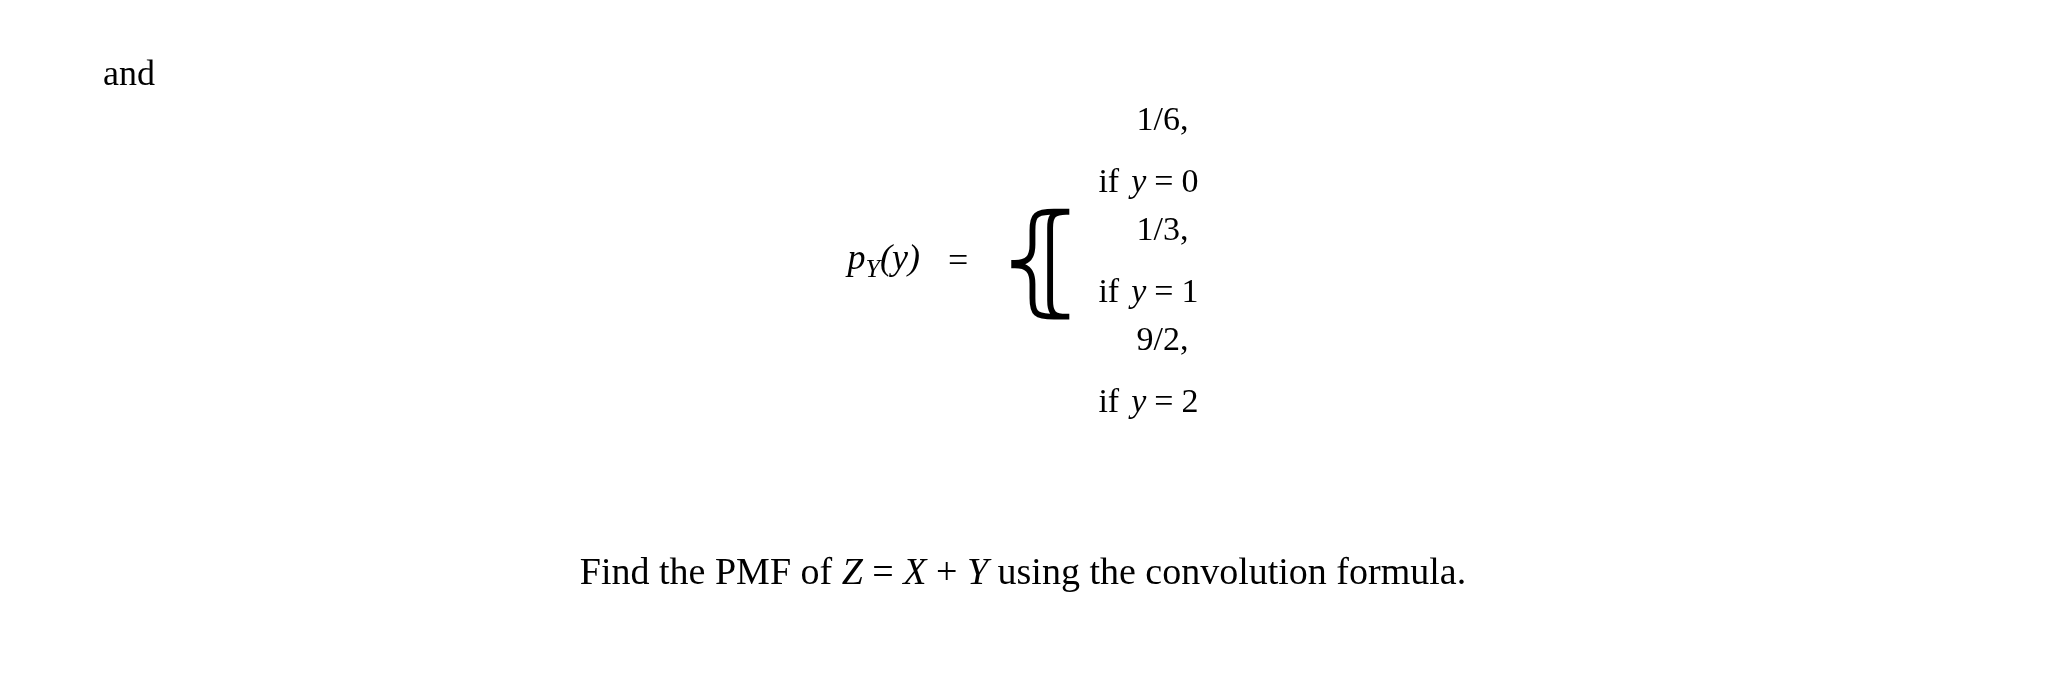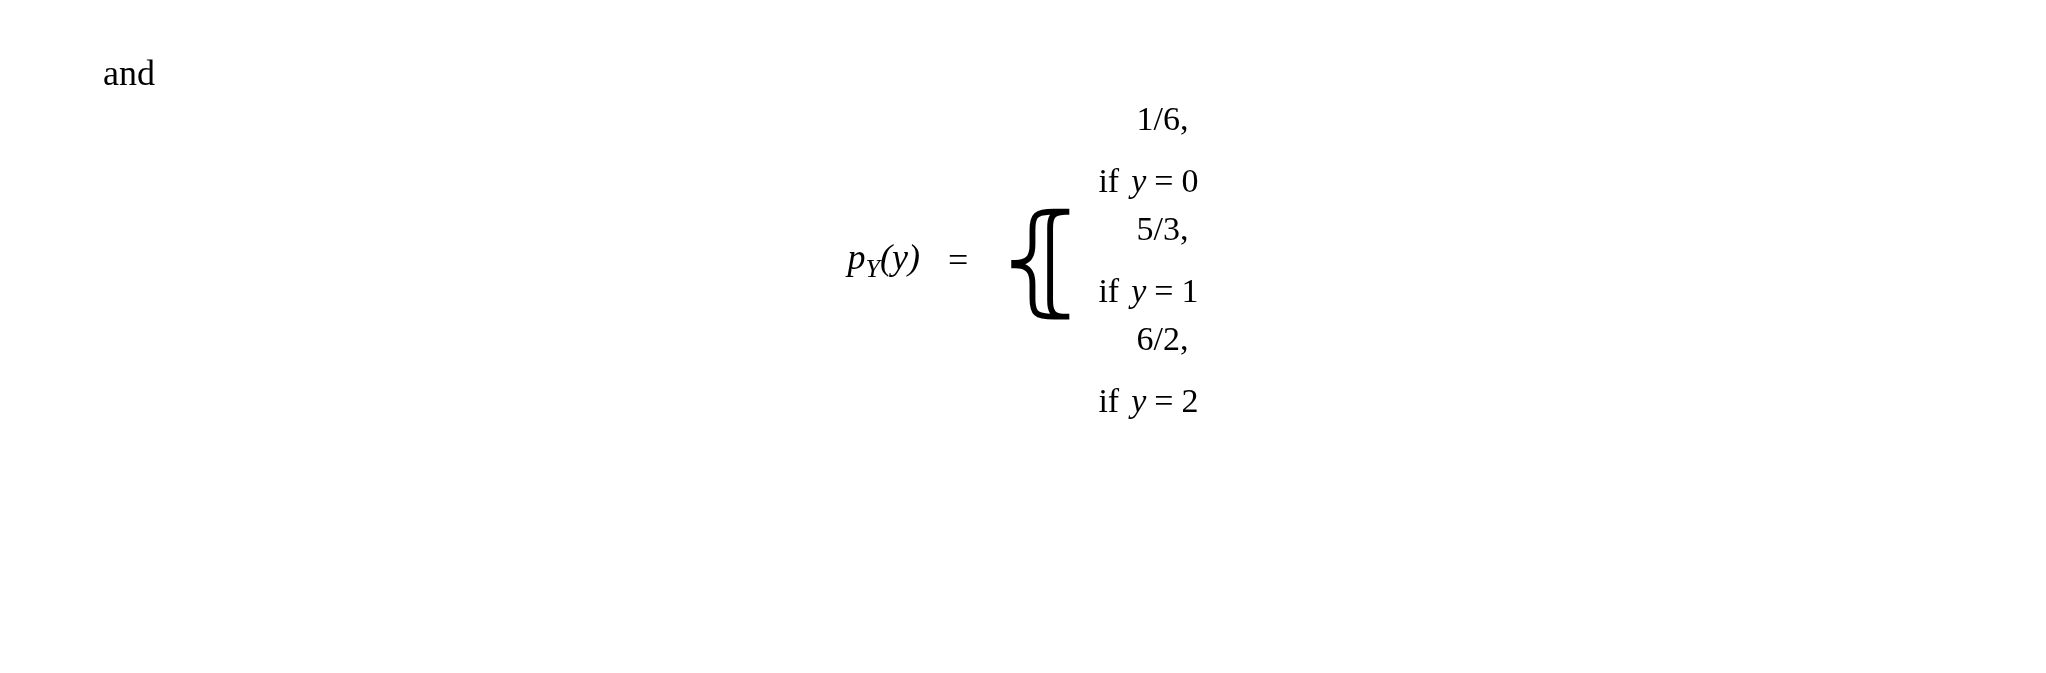--- a/index.html
+++ b/index.html
@@ -163,38 +163,41 @@
             <span class="case-value">1/6,</span>
             <span class="case-condition">
               <span class="if-word">if</span>
               <span class="var">y</span>
               <span class="math-normal">=</span>
               <span class="math-normal">0</span>
             </span>
           </div>
 
           <div class="case-row">
-            <span class="case-value">5/3,</span>
+            <span class="case-value">1/3,</span>
             <span class="case-condition">
               <span class="if-word">if</span>
               <span class="var">y</span>
               <span class="math-normal">=</span>
               <span class="math-normal">1</span>
             </span>
           </div>
 
           <div class="case-row">
-            <span class="case-value">6/2,</span>
+            <span class="case-value">9/2,</span>
             <span class="case-condition">
               <span class="if-word">if</span>
               <span class="var">y</span>
               <span class="math-normal">=</span>
               <span class="math-normal">2</span>
             </span>
           </div>
 
         </div>
       </div>
     </div>
   </div>
 
+  <div class="find-text">
+    <span>Find the PMF of </span><span class="math-italic">Z</span><span> = </span><span class="math-italic">X</span><span> + </span><span class="math-italic">Y</span><span> using the convolution formula.</span>
+  </div>
 
 </div>
 
 </body></html>

